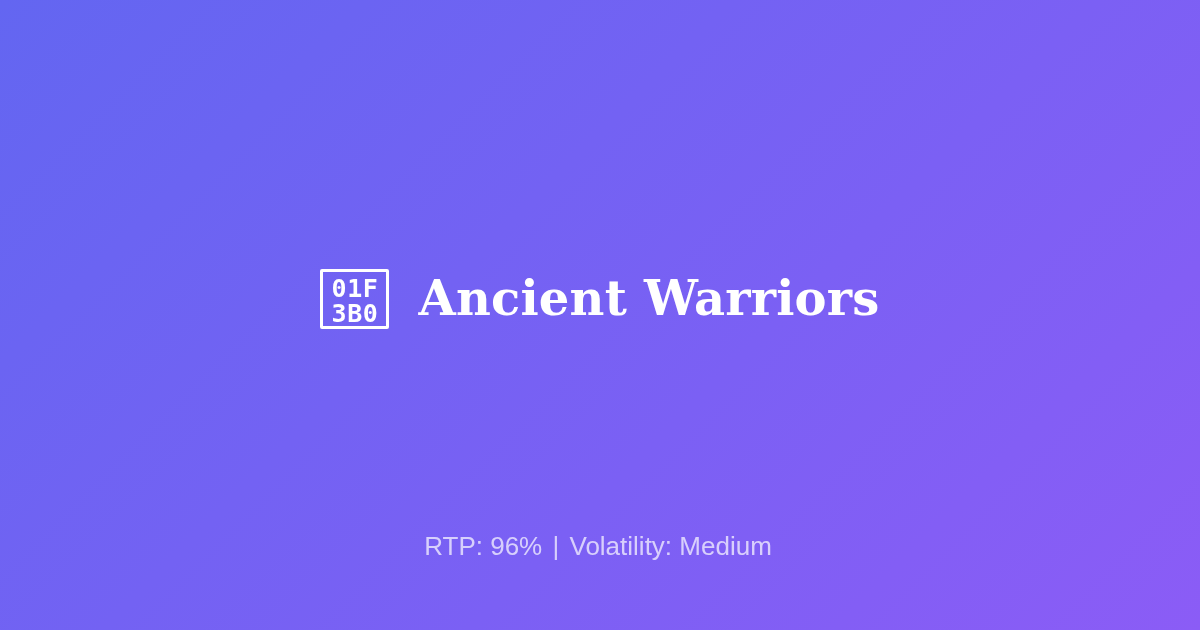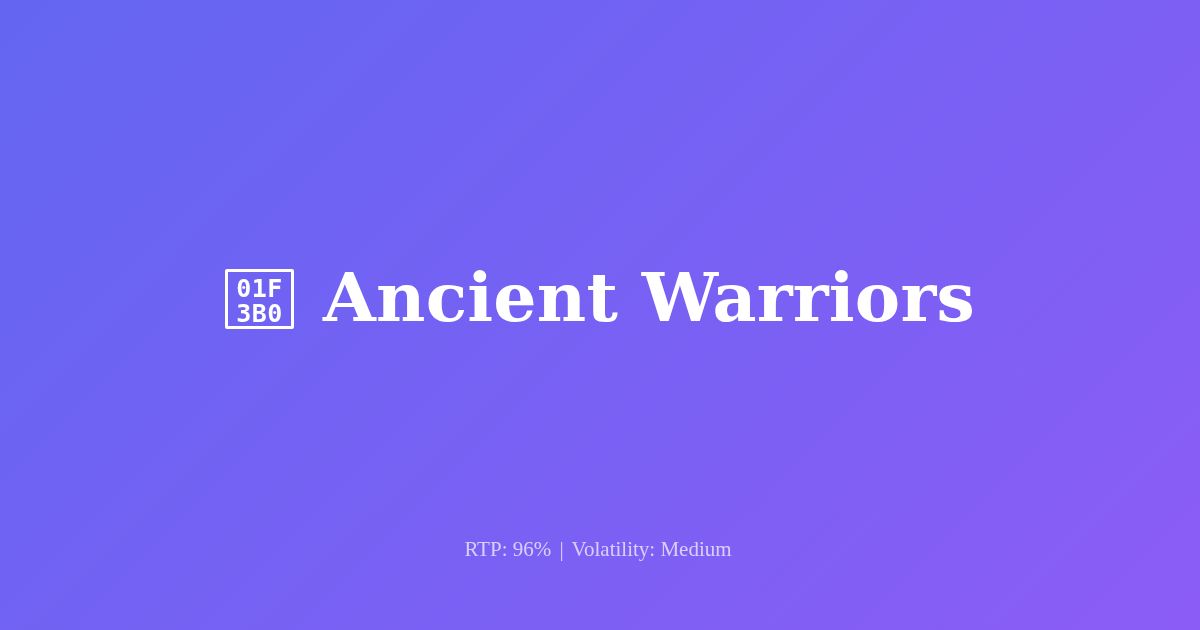--- a/index.html
+++ b/index.html
@@ -42,21 +42,21 @@
     display: flex;
     flex-direction: row;
     align-items: center;
     justify-content: center;
     width: 100%;
   }
 
   .game-title {
     font-family: "DejaVu Serif", "Liberation Serif", serif;
     font-weight: bold;
-    font-size: 68px;
+    font-size: 48px;
     line-height: 1.05;
     color: #FFFFFF;
     letter-spacing: 0.2px;
     white-space: nowrap;
     margin: 0;
     text-align: center;
   }
 
   
   .tofu-glyph {
@@ -97,23 +97,23 @@
     text-align: center;
   }
 
   
   .game-meta {
     position: absolute;
     left: 0;
     right: 4px;
     bottom: 68px;
     text-align: center;
-    font-family: Liberation Serif, serif;
+    font-family: Liberation Sans, sans-serif;
     font-weight: normal;
-    font-size: 21px;
+    font-size: 26px;
     line-height: 1.2;
     color: rgba(255, 255, 255, 0.70);
     white-space: nowrap;
   }
   .game-meta .meta-sep {
     padding: 0 3px;
   }
 </style>
 </head>
 <body>

